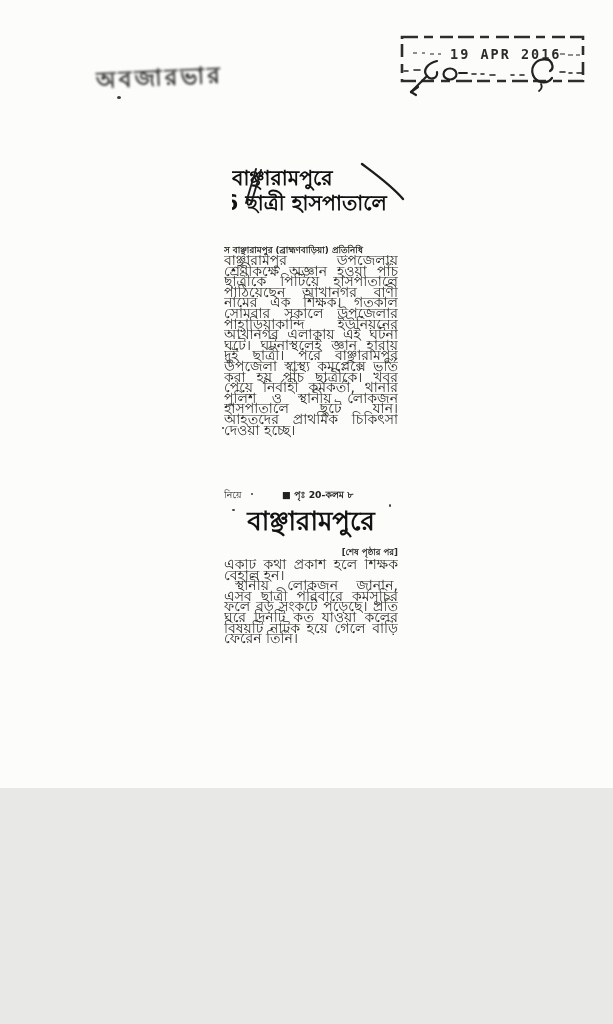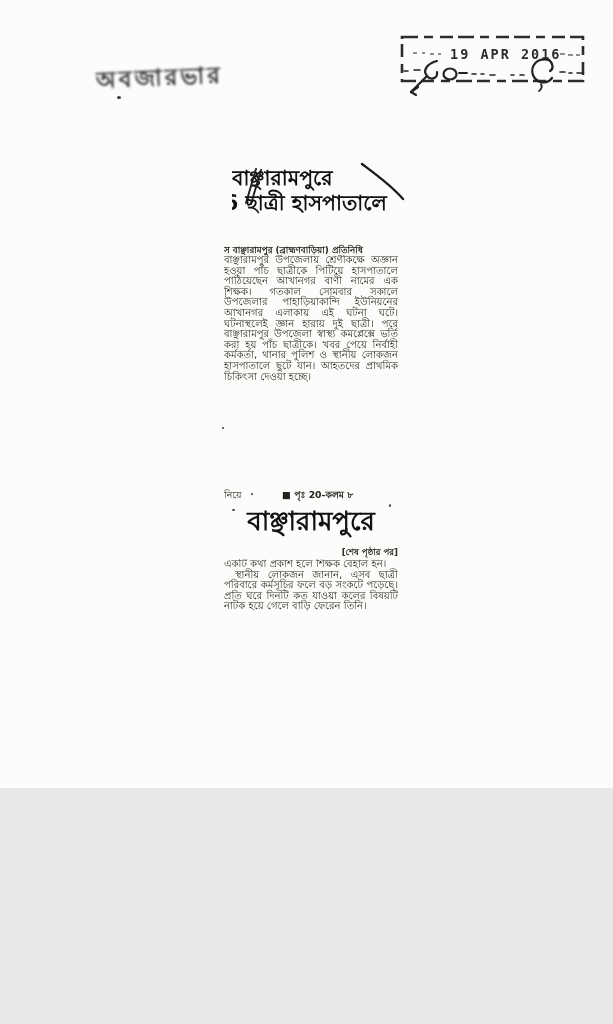--- a/index.html
+++ b/index.html
@@ -45,21 +45,21 @@
   }
   .headline .hl{display:block;}
   .headline .hl:nth-child(2){margin-left:-8px;}
   .dateline{
     position:absolute;top:79px;left:0;right:2px;
     font-size:8.8px;font-weight:bold;color:#26251f;
     filter:blur(.3px);white-space:nowrap;overflow:hidden;
   }
   .body-text{
     position:absolute;left:0;right:0;
-    font-size:10px;line-height:10.6px;text-align:justify;
+    font-size:14px;line-height:10.6px;text-align:justify;
     color:#2b2a26;filter:blur(.3px);overflow:hidden;
   }
   .body-1{top:91px;height:230px;}
   .body-1 p,.body-2 p{margin:0;}
   .body-1 p + p,.body-2 p + p{text-indent:11px;}
   .jump-line{
     position:absolute;top:324px;left:0;right:4px;height:12px;
     display:flex;
     font-size:9.3px;color:#23221f;filter:blur(.25px);
   }

